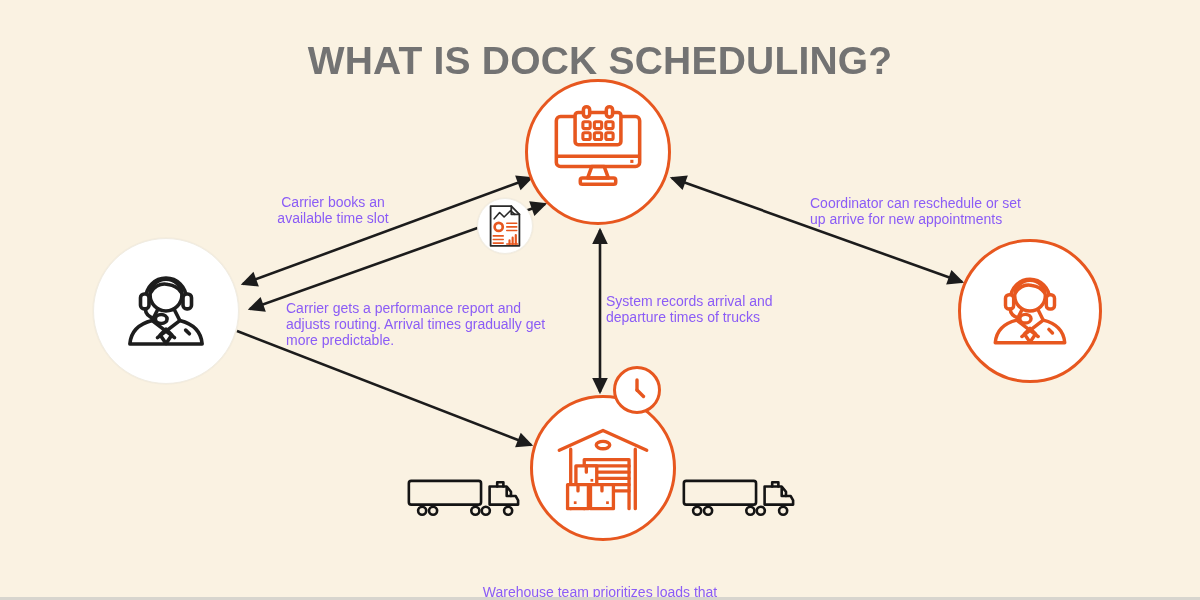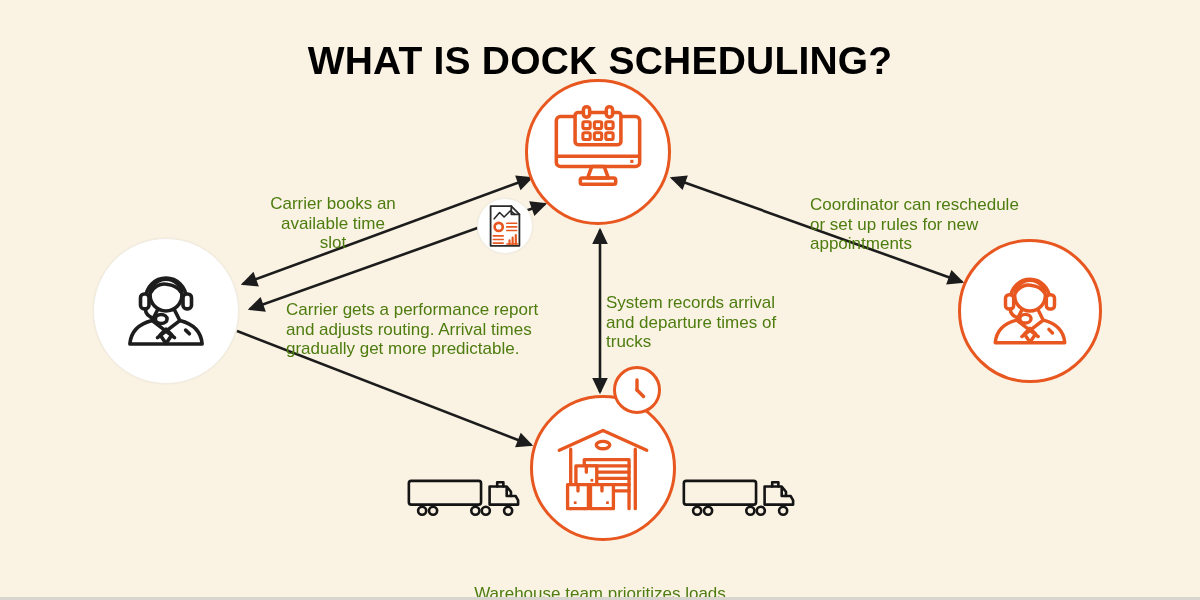--- a/index.html
+++ b/index.html
@@ -1,24 +1,24 @@
 <!DOCTYPE html>
 <html><head>
 <meta charset="utf-8">
 <style>
   html,body{margin:0;padding:0;}
   body{font-family:"Liberation Sans","DejaVu Sans",sans-serif;background:#faf2e2;}
   .canvas{position:relative;width:1200px;height:600px;background:#faf2e2;overflow:hidden;}
   .title{position:absolute;left:0;top:13px;width:1200px;text-align:center;
-         font-size:39px;font-weight:700;letter-spacing:.2px;color:#000000;}
+         font-size:39px;font-weight:700;letter-spacing:.2px;color:#737373;}
   .layer{position:absolute;left:0;top:0;width:1200px;height:600px;}
   .node{position:absolute;border-radius:50%;background:#ffffff;display:flex;align-items:center;justify-content:center;}
   .node.orange{border:3px solid #e7571f;}
   .node.plain{border:1px solid #f0ece2;box-shadow:0 0 0 1px rgba(0,0,0,0.02);}
-  .lbl{position:absolute;font-size:17px;line-height:1.16;color:#4d7c0f;}
+  .lbl{position:absolute;font-size:14px;line-height:1.16;color:#8b5cf6;}
   .lbl.center{text-align:center;}
   .bottom-edge{position:absolute;left:0;bottom:0;width:1200px;height:3px;background:#d7d5ce;}
   svg{display:block;}
 </style>
 </head>
 <body>
 
 <div class="canvas">
 
   <h1 class="title">WHAT IS DOCK SCHEDULING?</h1>
@@ -173,17 +173,17 @@
       <circle cx="57" cy="81" r="8.5"></circle>
       <circle cx="146" cy="81" r="8.5"></circle>
       <circle cx="168" cy="81" r="8.5"></circle>
       <circle cx="215" cy="81" r="8.5"></circle>
     </g>
   </svg>
 
   <div class="lbl center" style="left:268px;top:194px;width:130px;">Carrier books an available time slot</div>
   <div class="lbl" style="left:606px;top:293px;width:178px;">System records arrival and departure times of trucks</div>
   <div class="lbl" style="left:286px;top:300px;width:264px;">Carrier gets a performance report and adjusts routing. Arrival times gradually get more predictable.</div>
-  <div class="lbl" style="left:810px;top:195px;width:228px;">Coordinator can reschedule or set up rules for new appointments</div>
+  <div class="lbl" style="left:810px;top:195px;width:228px;">Coordinator can reschedule or set up arrive for new appointments</div>
   <div class="lbl center" style="left:470px;top:544px;width:260px;margin-top:40px;">Warehouse team prioritizes loads that arrive closer to their scheduled time</div>
 
   <div class="bottom-edge"></div>
 </div>
 
 </body></html>

